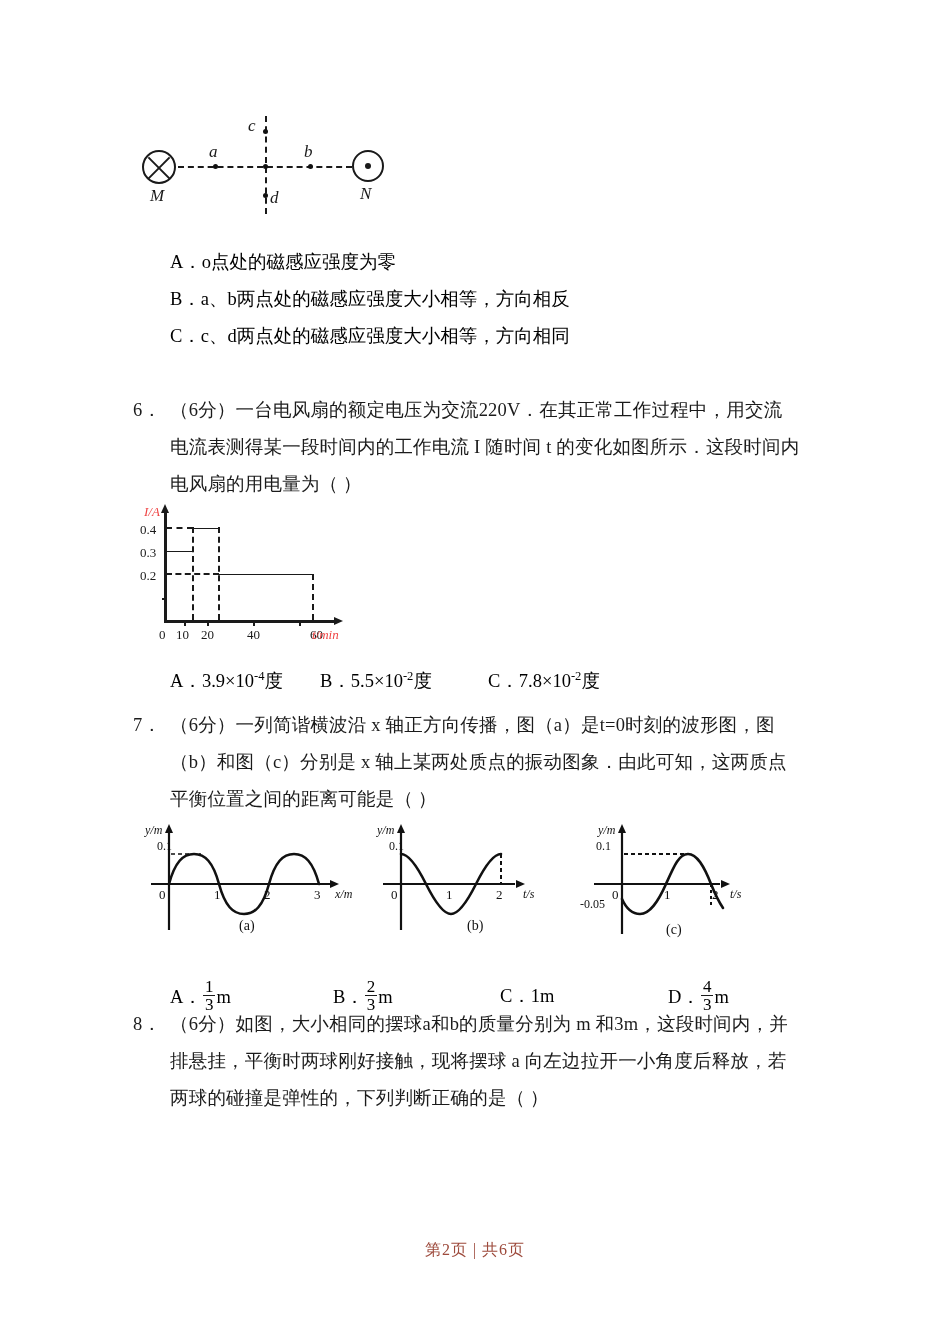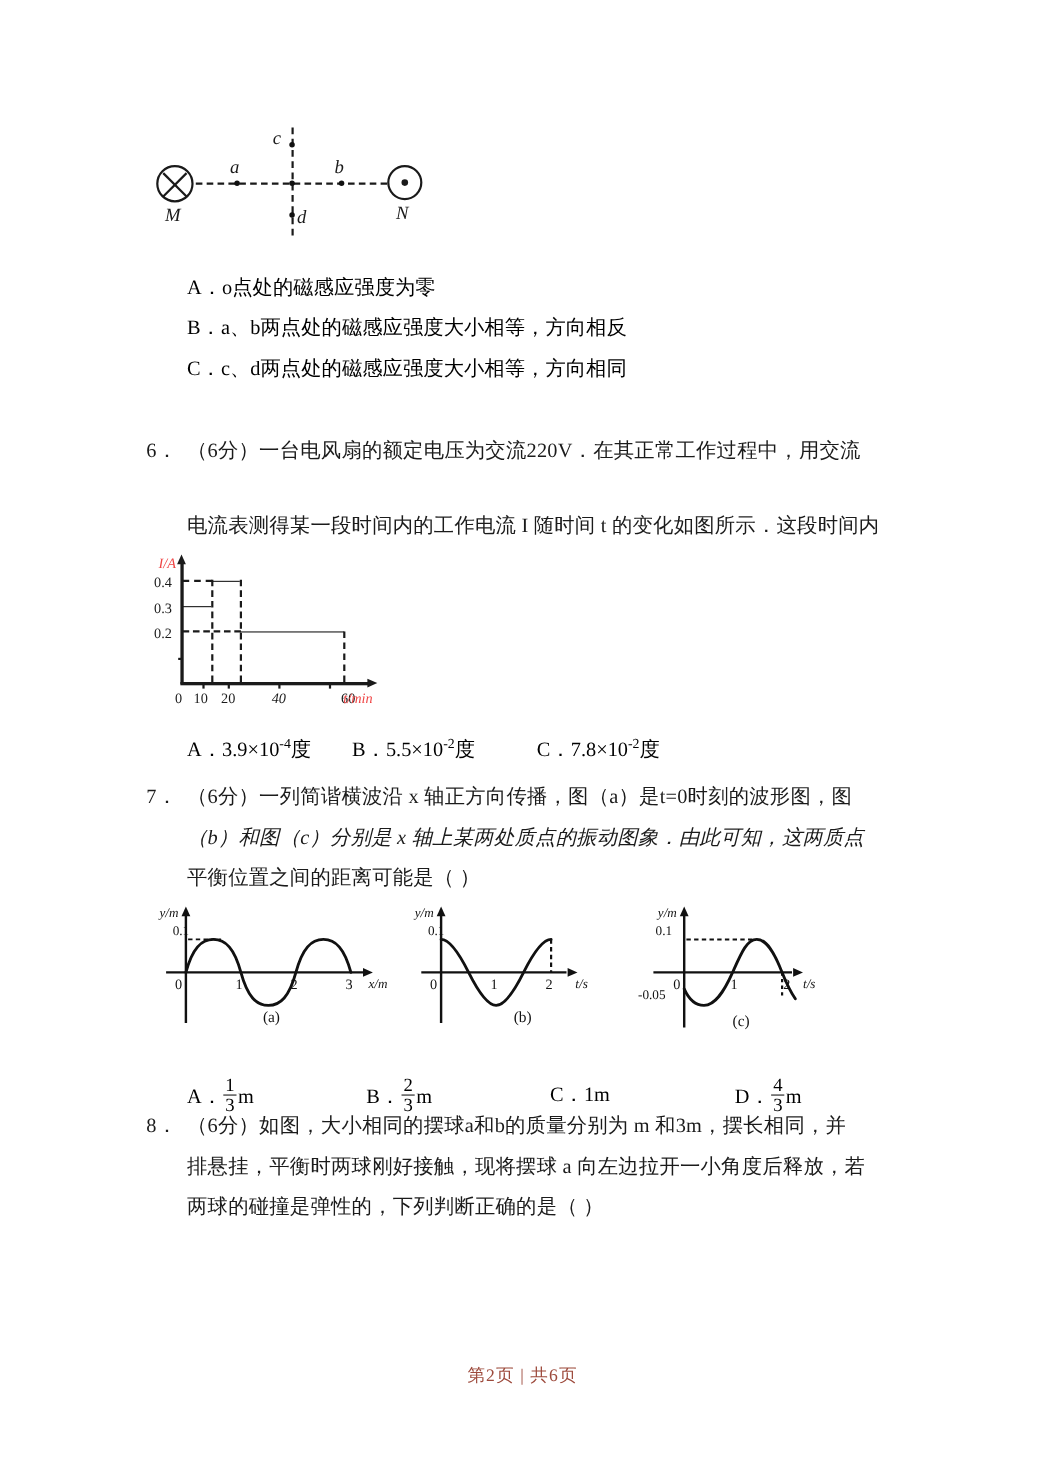--- a/index.html
+++ b/index.html
@@ -189,21 +189,22 @@
     <div class="ptdot" style="left:143px; top:95px;"></div>
     <div class="lbl-it" style="left:150px; top:90px;">d</div>
   </div>
 
   <div class="opt" style="left:170px; top:244px;">A．o点处的磁感应强度为零</div>
   <div class="opt" style="left:170px; top:281px;">B．a、b两点处的磁感应强度大小相等，方向相反</div>
   <div class="opt" style="left:170px; top:318px;">C．c、d两点处的磁感应强度大小相等，方向相同</div>
 
   <div class="qtext" style="left:133px; top:392px;">6．</div>
   <div class="qtext" style="left:170px; top:392px;">（6分）一台电风扇的额定电压为交流220V．在其正常工作过程中，用交流</div>
-  <div class="qtext" style="left:170px; top:429px;margin-top:32px;">电流表测得某一段时间内的工作电流 I 随时间 t 的变化如图所示．这段时间内</div>
+  <div class="qtext" style="left:170px; top:429px;">电流表测得某一段时间内的工作电流 I 随时间 t 的变化如图所示．这段时间内</div>
+  <div class="qtext" style="left:170px; top:466px;">电风扇的用电量为（     ）</div>
 
   <div id="fig6">
 
     <div class="axis" style="left:24px; top:12px; width:2.6px; height:110px;"></div>
     <div class="arrowu" style="left:21px; top:4px;"></div>
 
     <div class="axis" style="left:24px; top:120px; width:172px; height:2.6px;"></div>
     <div class="arrowr" style="left:194px; top:117px;"></div>
 
     <div class="gnum-it" style="left:4px; top:4px;">I/A</div>
@@ -214,21 +215,21 @@
     <div class="tick" style="left:22px; top:98px; width:4px; height:2px;"></div>
 
     <div class="tick" style="left:44px; top:120px;"></div>
     <div class="tick" style="left:67px; top:120px;"></div>
     <div class="tick" style="left:113px; top:120px;"></div>
     <div class="tick" style="left:159px; top:120px;"></div>
 
     <div class="gnum" style="left:19px; top:127px;">0</div>
     <div class="gnum" style="left:36px; top:127px;">10</div>
     <div class="gnum" style="left:61px; top:127px;">20</div>
-    <div class="gnum" style="left:107px; top:127px;font-style:italic;">40</div>
+    <div class="gnum" style="left:107px; top:127px;">40</div>
     <div class="gnum" style="left:152px; top:127px;margin-left:18px;">60</div>
     <div class="gnum-it" style="left:172px; top:127px;">t/min</div>
 
     <div class="solidh" style="left:26px; top:51px; width:26px;"></div>
 
     <div class="solidh" style="left:52px; top:28px; width:26px;"></div>
 
     <div class="solidh" style="left:78px; top:74px; width:95px;"></div>
 
     <div class="dash6h" style="left:26px; top:27px; width:27px;"></div>
@@ -244,21 +245,21 @@
   </div>
   <div class="opt" style="left:320px; top:658px;">
     <span>B．</span><span>5.5×10</span><span class="sup">-2</span><span>度</span>
   </div>
   <div class="opt" style="left:488px; top:658px;">
     <span>C．</span><span>7.8×10</span><span class="sup">-2</span><span>度</span>
   </div>
 
   <div class="qtext" style="left:133px; top:707px;">7．</div>
   <div class="qtext" style="left:170px; top:707px;">（6分）一列简谐横波沿 x 轴正方向传播，图（a）是t=0时刻的波形图，图</div>
-  <div class="qtext" style="left:170px; top:744px;font-style:italic;">（b）和图（c）分别是 x 轴上某两处质点的振动图象．由此可知，这两质点</div>
+  <div class="qtext" style="left:170px; top:744px;">（b）和图（c）分别是 x 轴上某两处质点的振动图象．由此可知，这两质点</div>
   <div class="qtext" style="left:170px; top:781px;">平衡位置之间的距离可能是（     ）</div>
 
   <div class="wavefig" style="left:143px; top:822px; width:215px; height:115px;">
     <svg width="215" height="115" viewBox="0 0 215 115">
 
       <line x1="26" y1="8" x2="26" y2="108" stroke="#111" stroke-width="2.2"></line>
       <polygon points="26,2 22,11 30,11" fill="#111"></polygon>
 
       <line x1="8" y1="62" x2="188" y2="62" stroke="#111" stroke-width="2.2"></line>
       <polygon points="196,62 187,58 187,66" fill="#111"></polygon>
@@ -332,19 +333,19 @@
     <span>B．</span><span class="frac"><span class="num">2</span><span class="den">3</span></span><span>m</span>
   </div>
   <div class="opt" style="left:500px; top:978px;">
     <span>C．</span><span>1m</span>
   </div>
   <div class="opt" style="left:668px; top:978px;">
     <span>D．</span><span class="frac"><span class="num">4</span><span class="den">3</span></span><span>m</span>
   </div>
 
   <div class="qtext" style="left:133px; top:1006px;">8．</div>
-  <div class="qtext" style="left:170px; top:1006px;">（6分）如图，大小相同的摆球a和b的质量分别为 m 和3m，摆长相同，并</div>
+  <div class="qtext" style="left:170px; top:1006px;">（6分）如图，大小相同的摆球a和b的质量分别为 m 和3m，这段时间内，并</div>
   <div class="qtext" style="left:170px; top:1043px;">排悬挂，平衡时两球刚好接触，现将摆球 a 向左边拉开一小角度后释放，若</div>
   <div class="qtext" style="left:170px; top:1080px;">两球的碰撞是弹性的，下列判断正确的是（     ）</div>
 
   <div id="footer">第2页 | 共6页</div>
 
 </div>
 
 </body></html>

